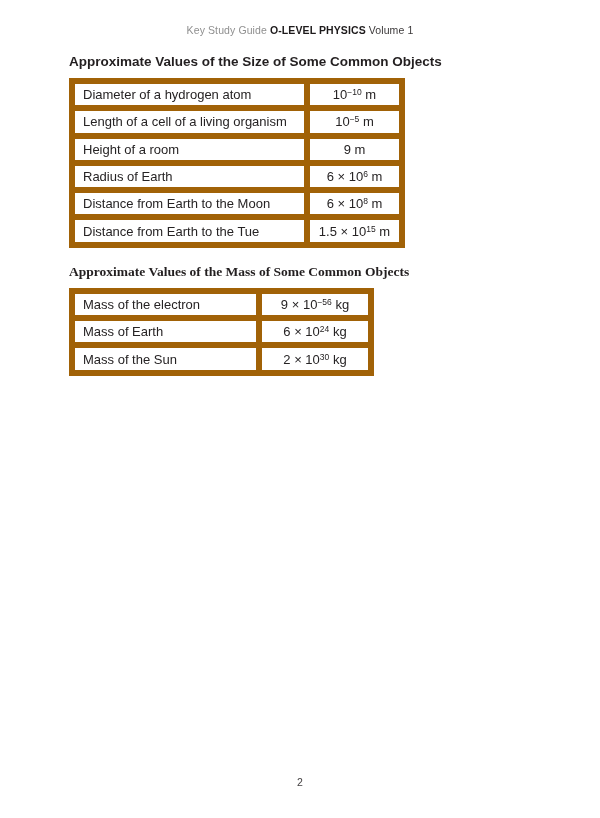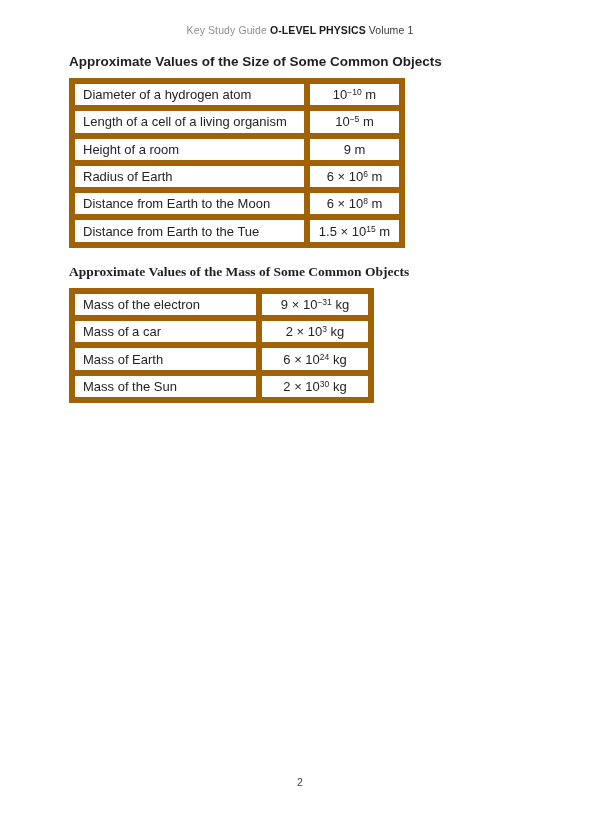--- a/index.html
+++ b/index.html
@@ -142,25 +142,21 @@
     <h2 class="section-title second">Approximate Values of the Mass of Some Common Objects</h2>
 
     <table class="data-table mass-table">
       <colgroup>
           <col class="c-obj">
           <col class="c-val">
         </colgroup>
       <tbody>
         <tr>
           <td class="obj">Mass of the electron</td>
-          <td class="val"><span>9 × 10</span><sup>−31</sup><span> kg</span></td>
-        </tr>
-        <tr>
-          <td class="obj">Mass of a car</td>
-          <td class="val"><span>2 × 10</span><sup>3</sup><span> kg</span></td>
+          <td class="val"><span>9 × 10</span><sup>−56</sup><span> kg</span></td>
         </tr>
         <tr>
           <td class="obj">Mass of Earth</td>
           <td class="val"><span>6 × 10</span><sup>24</sup><span> kg</span></td>
         </tr>
         <tr>
           <td class="obj">Mass of the Sun</td>
           <td class="val"><span>2 × 10</span><sup>30</sup><span> kg</span></td>
         </tr>
       </tbody>

